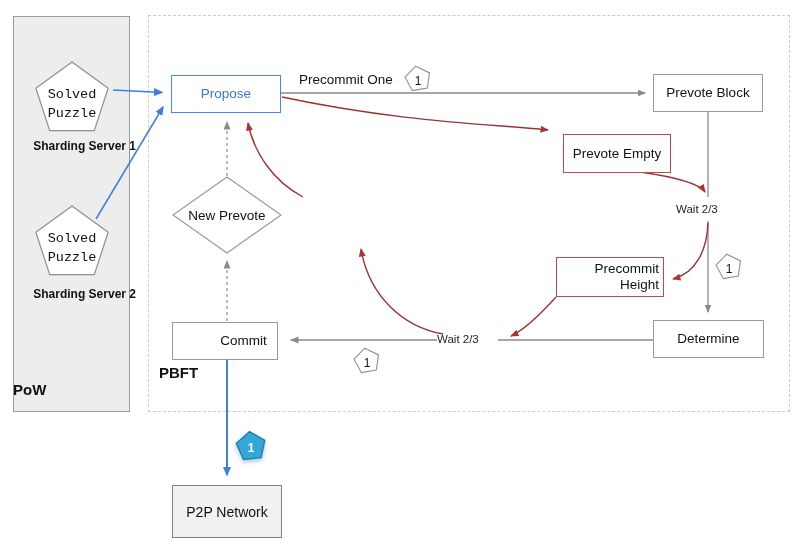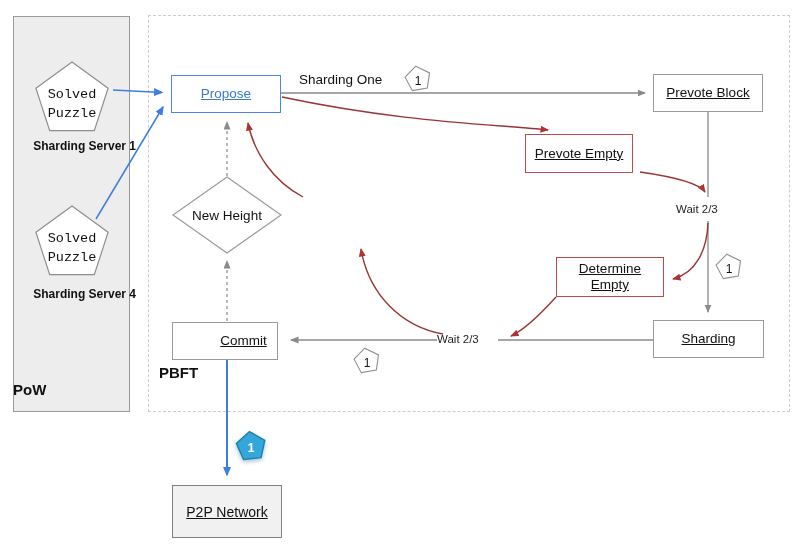--- a/index.html
+++ b/index.html
@@ -6,22 +6,22 @@
   .canvas{
     position:relative;width:800px;height:554px;background:#ffffff;
     font-family:"Liberation Sans","DejaVu Sans",sans-serif;color:#1a1a1a;overflow:hidden;
   }
   .panel{position:absolute;box-sizing:border-box;}
   .pow-panel{left:13px;top:16px;width:117px;height:396px;background:#ededed;border:1px solid #9a9a9a;}
   .pbft-panel{left:148px;top:15px;width:642px;height:397px;background:#ffffff;border:1px dashed #cccccc;}
   .arrows{position:absolute;left:0;top:0;width:800px;height:554px;pointer-events:none;}
   .node{
     position:absolute;box-sizing:border-box;background:#ffffff;border:1px solid #9a9a9a;
-    display:flex;align-items:center;justify-content:center;text-align:center;
-    font-size:13.5px;line-height:16px;color:#111111;padding:2px 4px;text-decoration:underline;
+    display:flex;align-items:center;justify-content:center;text-align:right;
+    font-size:13.5px;line-height:16px;color:#111111;padding:2px 4px;
   }
   .node.blue{border-color:#4a86e8;color:#3b78d0;}
   .node.red{border-color:#bb4a4a;}
   .node.filled{background:#f1f1f1;border-color:#808080;font-size:14px;}
   .shape-wrap{position:absolute;}
   .shape-wrap svg{display:block;}
   .shape-label{
     position:absolute;left:0;top:0;width:100%;height:100%;
     display:flex;flex-direction:column;align-items:center;justify-content:center;
     font-size:13.5px;line-height:19px;color:#111111;
@@ -91,43 +91,43 @@
 
   <div class="shape-wrap" style="left:30px;top:204px;width:84px;height:78px;">
     <svg width="84" height="78" viewBox="0 0 84 78">
       <polygon points="42,2 78.1,28.3 64.3,70.7 19.7,70.7 5.9,28.3" fill="#ffffff" stroke="#8f8f8f" stroke-width="1.2"></polygon>
     </svg>
     <div class="shape-label pent-label">
       <span>Solved</span>
       <span>Puzzle</span>
     </div>
   </div>
-  <div class="caption" style="left:8px;top:287px;width:128px;">Sharding Server 4</div>
+  <div class="caption" style="left:8px;top:287px;width:128px;">Sharding Server 2</div>
 
   <div class="zone-label" style="left:13px;top:381px;width:117px;">PoW</div>
   <div class="zone-label" style="left:159px;top:364px;">PBFT</div>
 
   <div class="node blue" style="left:171px;top:75px;width:110px;height:38px;">Propose</div>
   <div class="node" style="left:653px;top:74px;width:110px;height:38px;">Prevote Block</div>
-  <div class="node red" style="left:525px;top:134px;width:108px;height:39px;">Prevote Empty</div>
+  <div class="node red" style="left:563px;top:134px;width:108px;height:39px;">Prevote Empty</div>
 
   <div class="shape-wrap" style="left:172px;top:176px;width:110px;height:78px;">
     <svg width="110" height="78" viewBox="0 0 110 78">
       <polygon points="55,1 109,39 55,77 1,39" fill="#ffffff" stroke="#9a9a9a" stroke-width="1.2"></polygon>
     </svg>
     <div class="shape-label">
-      <span>New Height</span>
+      <span>New Prevote</span>
     </div>
   </div>
 
-  <div class="node red" style="left:556px;top:257px;width:108px;height:40px;">Determine Empty</div>
-  <div class="node" style="left:653px;top:320px;width:111px;height:38px;">Sharding</div>
+  <div class="node red" style="left:556px;top:257px;width:108px;height:40px;">Precommit Height</div>
+  <div class="node" style="left:653px;top:320px;width:111px;height:38px;">Determine</div>
   <div class="node" style="left:172px;top:322px;width:106px;height:38px;padding-left:41px;">Commit</div>
 
-  <div class="edge-label" style="left:299px;top:72px;">Sharding One</div>
+  <div class="edge-label" style="left:299px;top:72px;">Precommit One</div>
   <div class="wait-label" style="left:676px;top:203px;">Wait 2/3</div>
   <div class="wait-label" style="left:437px;top:333px;">Wait 2/3</div>
 
   <div class="token" style="left:402px;top:63px;width:32px;height:32px;">
     <svg width="32" height="32" viewBox="0 0 32 32">
       <g transform="rotate(-10 16 16)">
         <polygon points="16,3 28.4,12 23.6,26.5 8.4,26.5 3.6,12" fill="#ffffff" stroke="#8f8f8f" stroke-width="1.1"></polygon>
       </g>
     </svg>
     <div class="shape-label">

